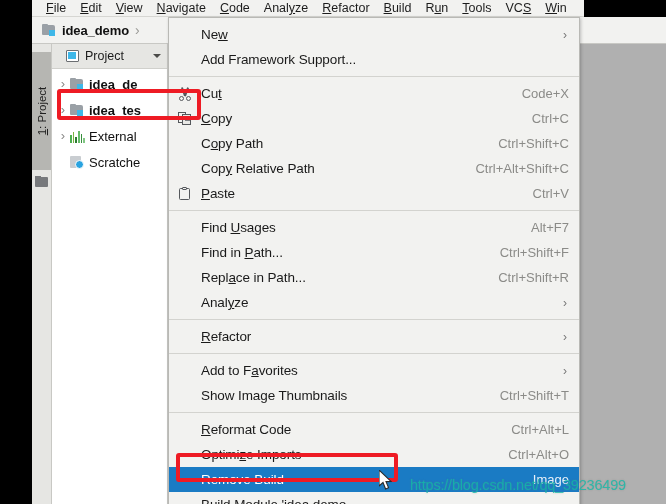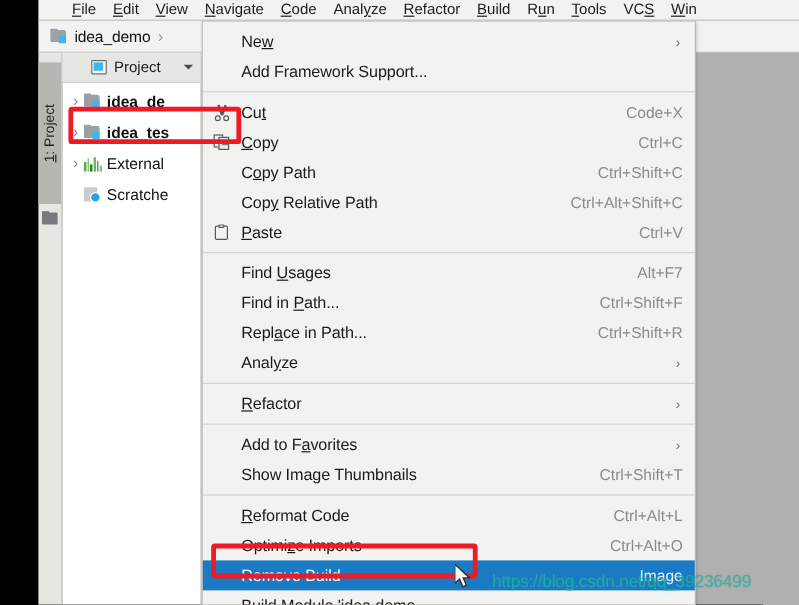--- a/index.html
+++ b/index.html
@@ -18,25 +18,25 @@
   
   .left-gutter {
     position: absolute; left: 0; top: 0;
     width: 32px; height: 504px;
     background: #000;
   }
 
   
   .menubar {
     position: absolute; left: 32px; top: 0;
-    width: 634px; height: 17px;
+    width: 552px; height: 17px;
     background: #f2f2f0;
     border-bottom: 1px solid #d6d6d2;
     display: flex;
-    padding-left: 21px;
+    padding-left: 7px;
     box-sizing: border-box;
   }
   .menubar-item {
     font-size: 12.5px;
     color: #1c1c1c;
     padding: 0 7px;
     white-space: nowrap;
     line-height: 16px;
   }
   .menubar-item .mn { text-decoration: underline; }
@@ -49,21 +49,21 @@
     border-bottom: 1px solid #c8c8c4;
     box-sizing: border-box;
   }
   .crumb {
     position: absolute; left: 10px; top: 3px;
     display: flex; align-items: center;
     height: 20px;
   }
   .crumb-label {
     font-size: 13px;
-    font-weight: normal;
+    font-weight: bold;
     color: #111;
     margin-left: 5px;
     letter-spacing: -0.1px;
   }
   .crumb-sep {
     margin-left: 6px;
     color: #9a9a96;
     font-size: 14px;
   }
 
@@ -138,21 +138,21 @@
     border-right: 1px solid #c8c8c4;
     box-sizing: border-box;
   }
   .project-header {
     position: relative;
     height: 24px;
     background: #e6e6e3;
     border-bottom: 1px solid #d0d0cc;
     display: flex;
     align-items: center;
-    padding-left: 24px;
+    padding-left: 14px;
   }
   .ico-project {
     width: 13px; height: 12px;
     background: #ffffff;
     border: 1.5px solid #6b6e72;
     box-sizing: border-box;
     position: relative;
     border-radius: 1px;
   }
   .ico-project::after {

